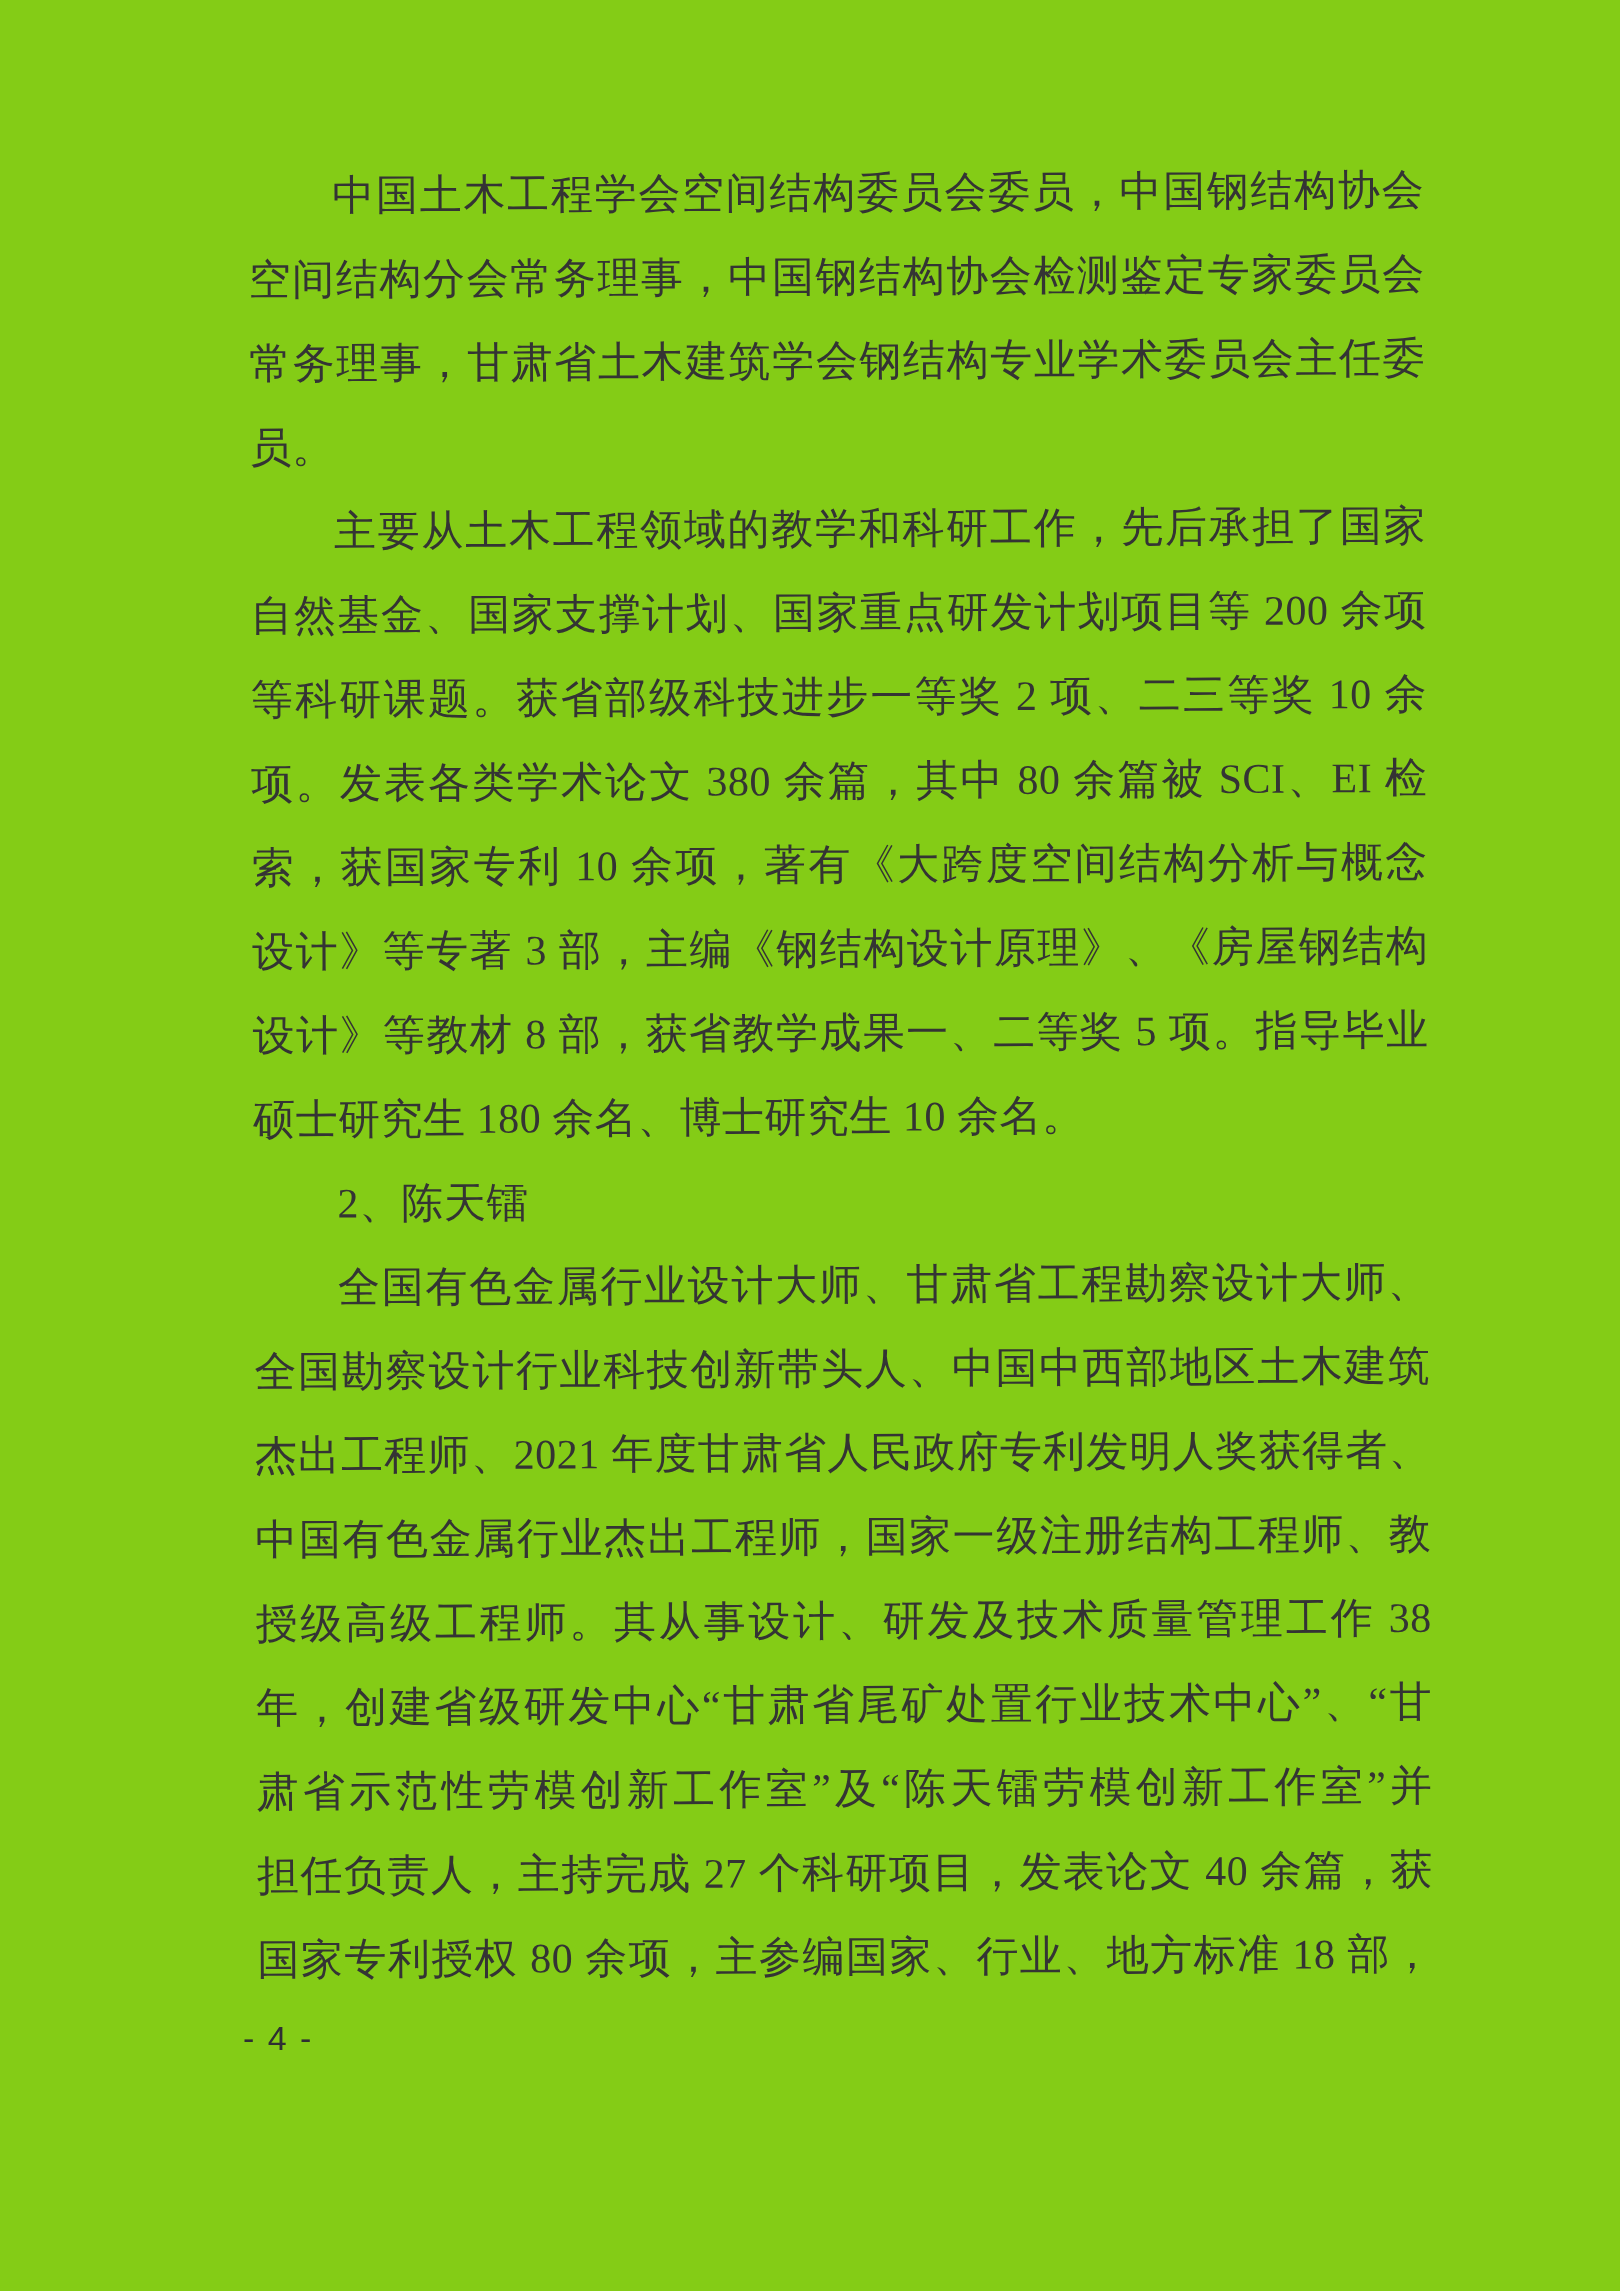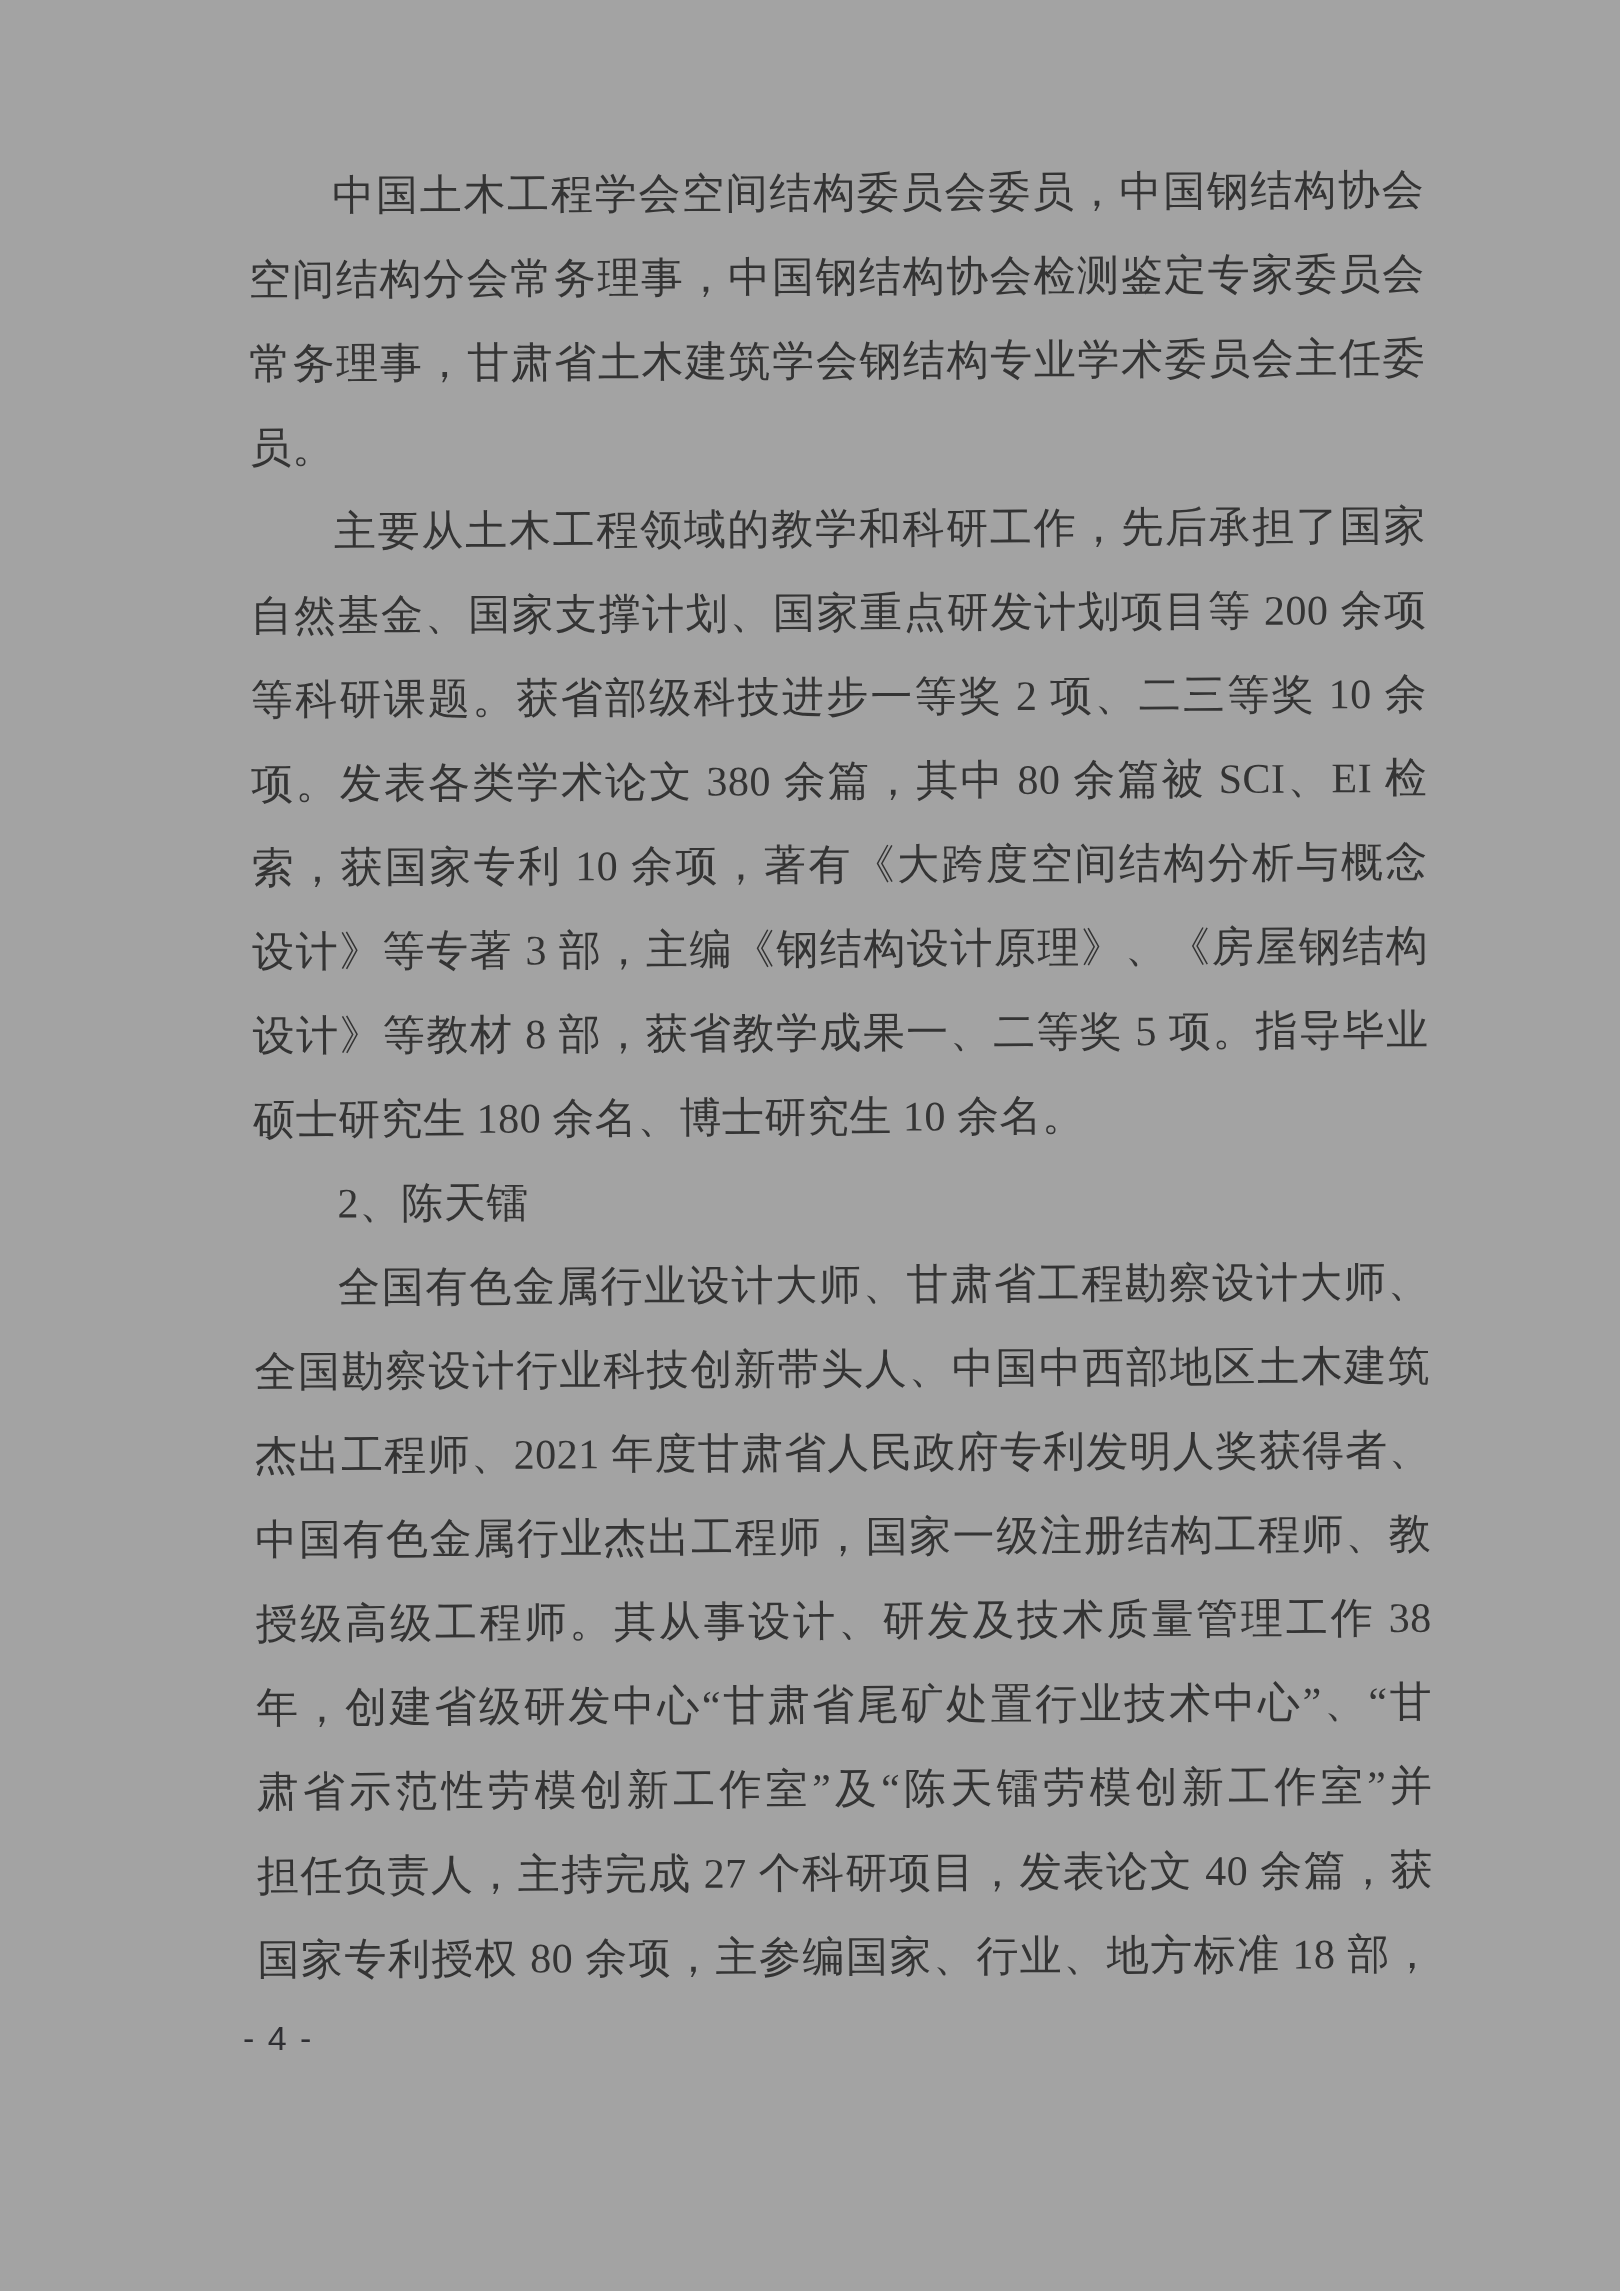--- a/index.html
+++ b/index.html
@@ -5,21 +5,21 @@
   html, body {
     margin: 0;
     padding: 0;
     background: #e8e8e8;
   }
   .page {
     position: relative;
     width: 1620px;
     height: 2292px;
     margin: 0 auto;
-    background: #a3a3a3;
+    background: #84cc16;
     overflow: hidden;
     font-family: "Liberation Serif", "DejaVu Serif", serif;
   }
   .document-body {
     position: absolute;
     left: 248px;
     top: 154px;
     width: 1176px;
     transform: rotate(-0.3deg);
     transform-origin: 0 0;

